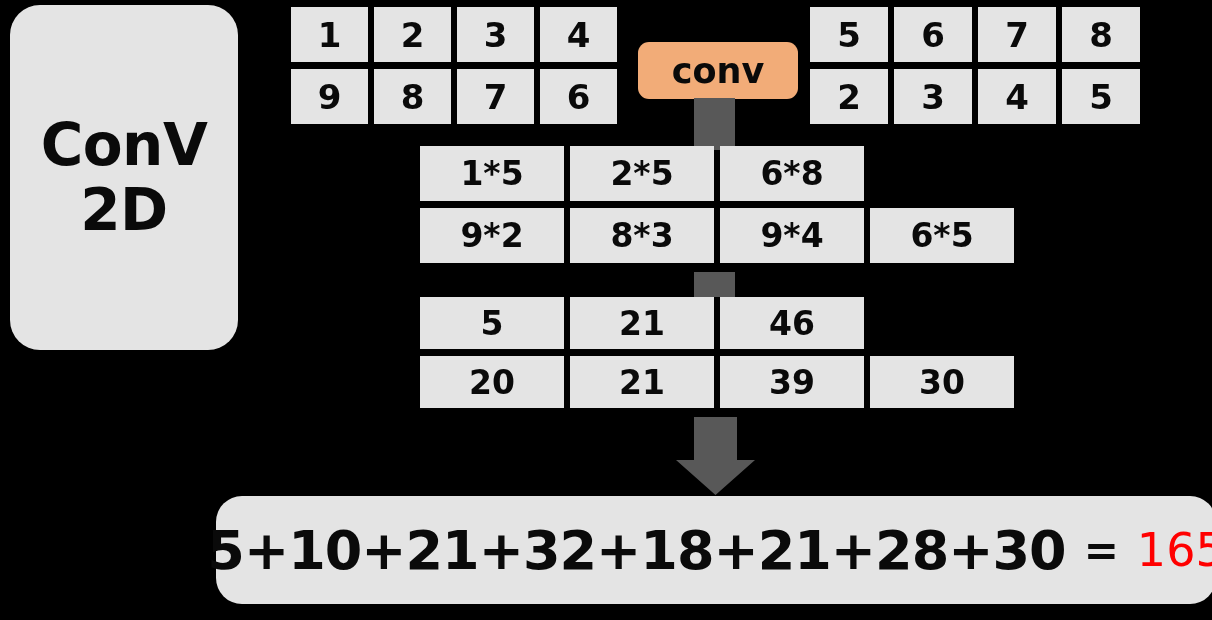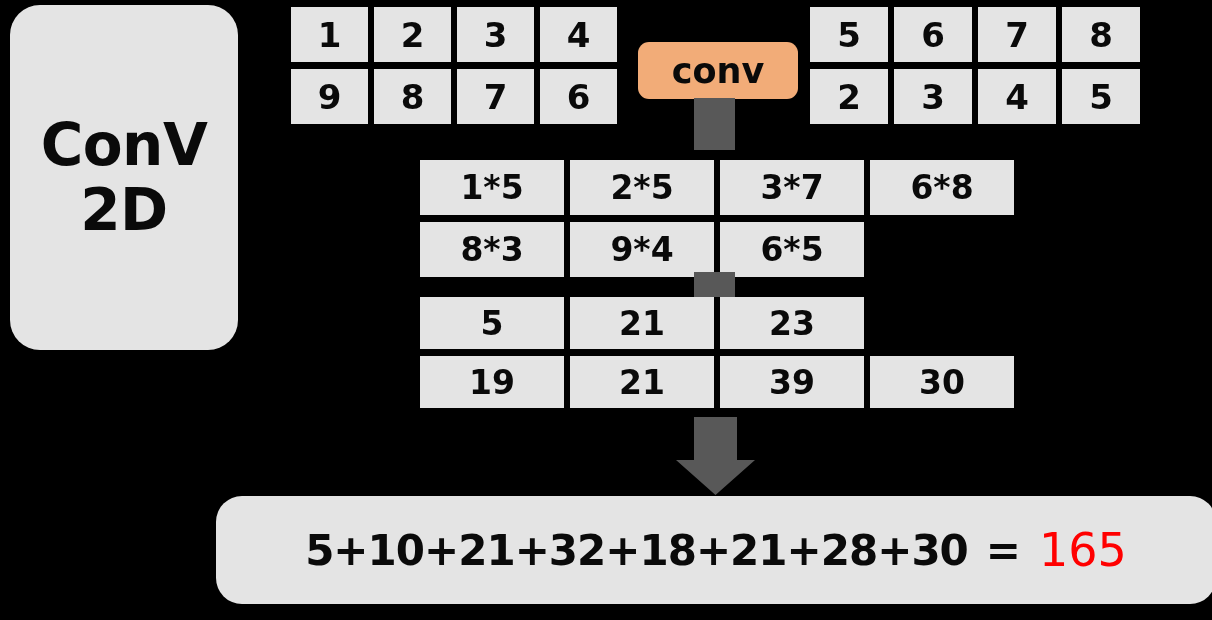--- a/index.html
+++ b/index.html
@@ -65,21 +65,21 @@
 
   
   #matrix-input-left { left: 291px; top: 7px; }
   #matrix-input-left .cell { width: 77px; height: 55px; font-size: 34px; }
 
   
   #matrix-input-right { left: 810px; top: 7px; }
   #matrix-input-right .cell { width: 78px; height: 55px; font-size: 34px; }
 
   
-  #matrix-products { left: 420px; top: 160px; }
+  #matrix-products { left: 420px; top: 146px; }
   #matrix-products .cell { width: 144px; height: 55px; font-size: 33px; }
 
   
   #matrix-results { left: 420px; top: 297px; }
   #matrix-results .cell { width: 144px; height: 52px; font-size: 33px; }
 
   
   .conv-badge {
     position: absolute;
     left: 638px;
@@ -122,21 +122,21 @@
     height: 108px;
     background: #e4e4e4;
     border-radius: 26px;
     display: flex;
     align-items: center;
     justify-content: center;
     gap: 18px;
   }
   .sum-expr {
     color: #0a0a0a;
-    font-size: 42px;
+    font-size: 54px;
     font-weight: bold;
     letter-spacing: -1px;
   }
   .sum-eq {
     color: #0a0a0a;
     font-size: 42px;
     font-weight: bold;
   }
   .sum-total {
     color: #ff0000;
@@ -189,40 +189,40 @@
   <div class="conv-badge">
     <span>conv</span>
   </div>
 
   <div class="stem" id="stem-conv-to-products"></div>
 
   <div class="matrix" id="matrix-products">
     <div class="mrow">
       <div class="cell">1*5</div>
       <div class="cell">2*5</div>
-      <div class="cell">3*7</div>
       <div class="cell">6*8</div>
     </div>
     <div class="mrow">
+      <div class="cell">9*2</div>
       <div class="cell">8*3</div>
       <div class="cell">9*4</div>
       <div class="cell">6*5</div>
     </div>
   </div>
 
   <div class="stem" id="stem-products-to-results"></div>
 
   <div class="matrix" id="matrix-results">
     <div class="mrow">
       <div class="cell">5</div>
       <div class="cell">21</div>
-      <div class="cell">23</div>
-    </div>
-    <div class="mrow">
-      <div class="cell">19</div>
+      <div class="cell">46</div>
+    </div>
+    <div class="mrow">
+      <div class="cell">20</div>
       <div class="cell">21</div>
       <div class="cell">39</div>
       <div class="cell">30</div>
     </div>
   </div>
 
   <svg id="arrow-to-sum" viewBox="0 0 79 78">
     <polygon points="18,0 61,0 61,43 79,43 39.5,78 0,43 18,43" fill="#585858"></polygon>
   </svg>
 

